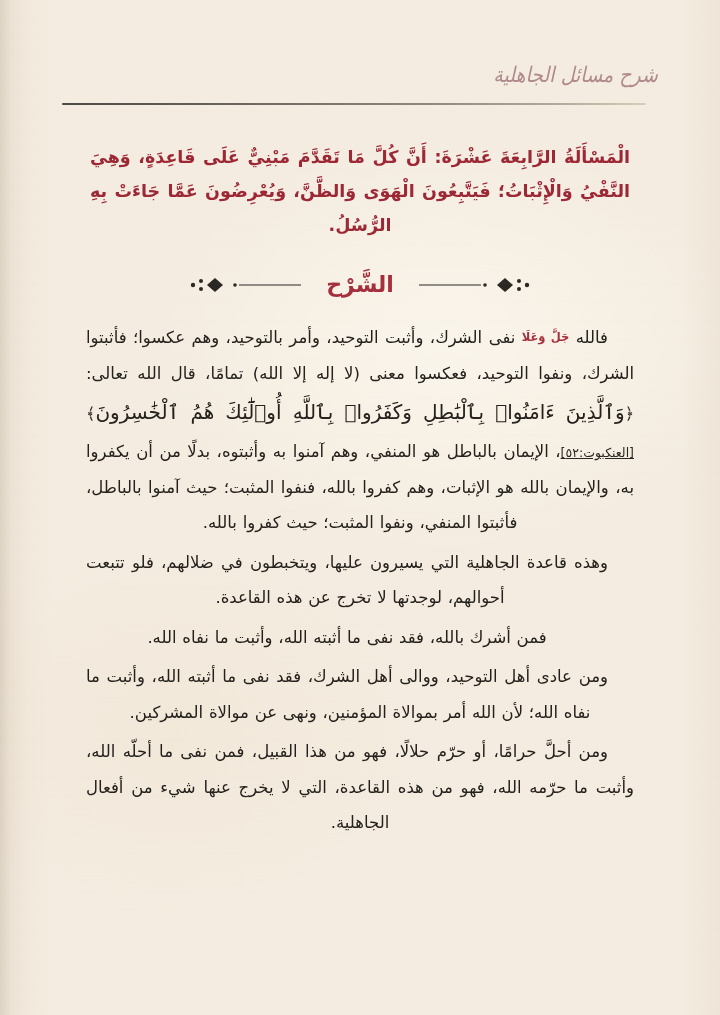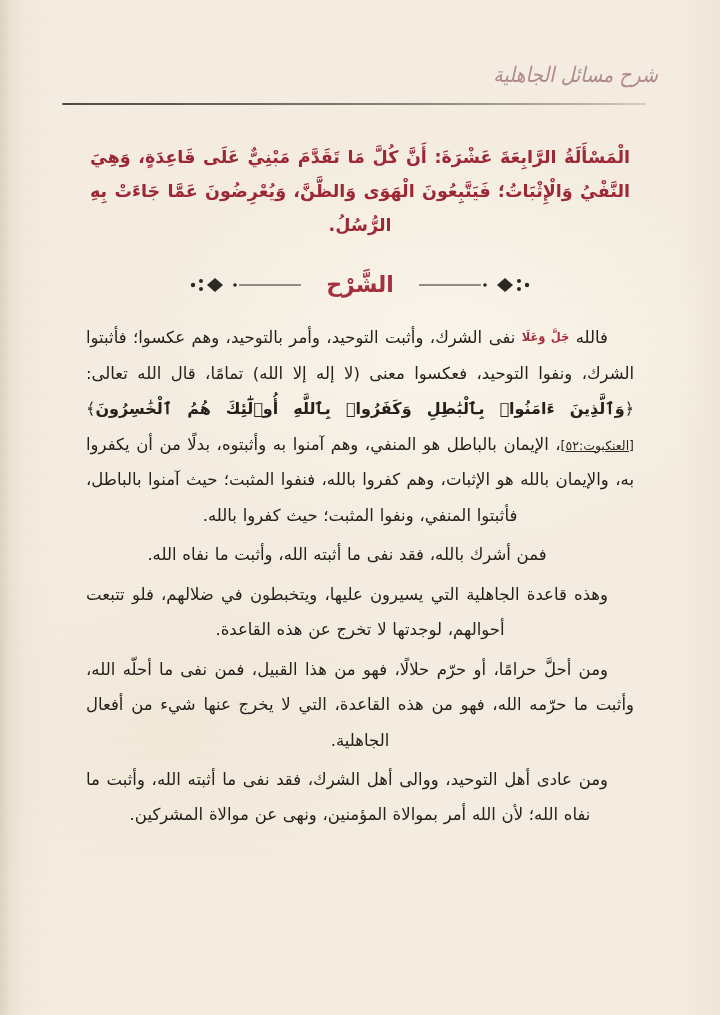--- a/index.html
+++ b/index.html
@@ -154,24 +154,23 @@
   .para + .para { margin-top: 4px; }
 
   .red-honorific {
     color: #a4303d;
     font-size: 11.5px;
     vertical-align: 2px;
     font-weight: 600;
     letter-spacing: -0.3px;
   }
   .ayah {
-    font-size: 16px;
+    font-size: 20px;
     letter-spacing: 0.2px;
     word-spacing: 1.5px;
-    font-weight: bold;
   }
   .ayah-bracket {
     font-size: 16px;
     color: #24201c;
   }
   .ref {
     font-size: 12.5px;
     color: #2a2622;
     text-decoration: underline;
   }
@@ -213,22 +212,22 @@
         <circle cx="52" cy="9" r="1.8" fill="#2b2723"></circle>
         <path d="M56 9 H118" stroke="#2b2723" stroke-width="1.1"></path>
       </svg>
     </div>
 
 
     <p class="para">
       <span>فالله </span><span class="red-honorific">جَلَّ وَعَلَا</span><span> نفى الشرك، وأثبت التوحيد، وأمر بالتوحيد، وهم عكسوا؛ فأثبتوا الشرك، ونفوا التوحيد، فعكسوا معنى (لا إله إلا الله) تمامًا، قال الله تعالى: </span><span class="ayah-bracket">﴿</span><span class="ayah">وَٱلَّذِينَ ءَامَنُوا۟ بِٱلْبَٰطِلِ وَكَفَرُوا۟ بِٱللَّهِ أُو۟لَٰٓئِكَ هُمُ ٱلْخَٰسِرُونَ</span><span class="ayah-bracket">﴾</span><span class="ref">[العنكبوت:٥٢]</span><span>، الإيمان بالباطل هو المنفي، وهم آمنوا به وأثبتوه، بدلًا من أن يكفروا به، والإيمان بالله هو الإثبات، وهم كفروا بالله، فنفوا المثبت؛ حيث آمنوا بالباطل، فأثبتوا المنفي، ونفوا المثبت؛ حيث كفروا بالله.</span>
     </p>
 
+    <p class="para">وهذه قاعدة الجاهلية التي يسيرون عليها، ويتخبطون في ضلالهم، فلو تتبعت أحوالهم، لوجدتها لا تخرج عن هذه القاعدة.</p>
+
     <p class="para">فمن أشرك بالله، فقد نفى ما أثبته الله، وأثبت ما نفاه الله.</p>
 
-    <p class="para">وهذه قاعدة الجاهلية التي يسيرون عليها، ويتخبطون في ضلالهم، فلو تتبعت أحوالهم، لوجدتها لا تخرج عن هذه القاعدة.</p>
+    <p class="para">ومن عادى أهل التوحيد، ووالى أهل الشرك، فقد نفى ما أثبته الله، وأثبت ما نفاه الله؛ لأن الله أمر بموالاة المؤمنين، ونهى عن موالاة المشركين.</p>
 
     <p class="para">ومن أحلَّ حرامًا، أو حرّم حلالًا، فهو من هذا القبيل، فمن نفى ما أحلّه الله، وأثبت ما حرّمه الله، فهو من هذه القاعدة، التي لا يخرج عنها شيء من أفعال الجاهلية.</p>
-
-    <p class="para">ومن عادى أهل التوحيد، ووالى أهل الشرك، فقد نفى ما أثبته الله، وأثبت ما نفاه الله؛ لأن الله أمر بموالاة المؤمنين، ونهى عن موالاة المشركين.</p>
 
   </div>
 </div>
 
 </body></html>

